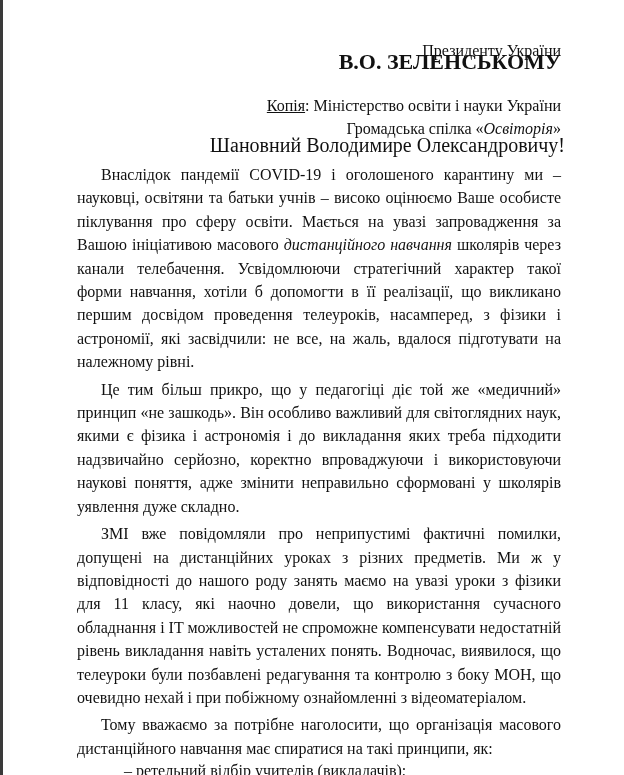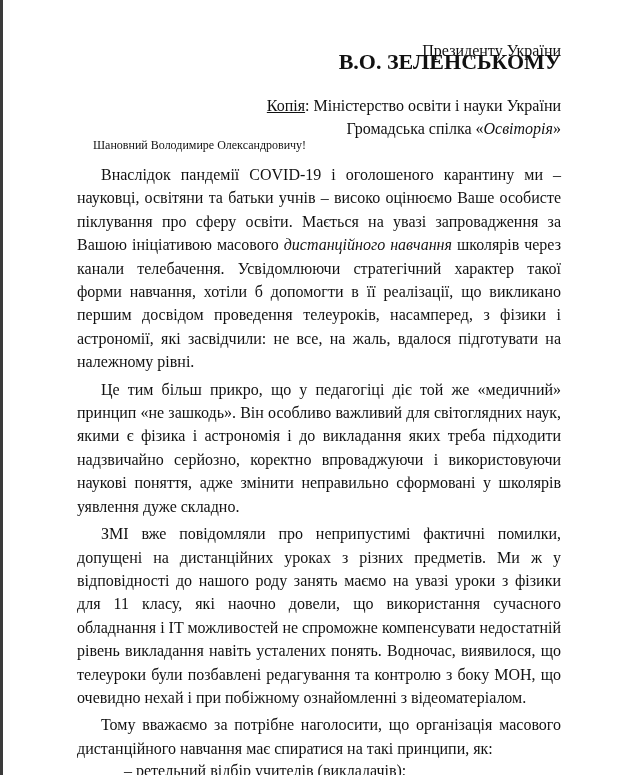--- a/index.html
+++ b/index.html
@@ -11,21 +11,21 @@
     position: relative;
   }
   .left-edge { position: absolute; left: 0; top: 0; width: 3px; height: 775px; background: #3a3a3a; }
   .page { position: absolute; left: 77px; top: 0; width: 484px; }
   .addressee { position: absolute; right: 0; text-align: left; font-size: 16px; line-height: 20px; }
   .to-title { top: 41px; }
   .to-name { top: 52px; font-weight: bold; font-size: 22px; }
   .copy1 { top: 96px; }
   .copy2 { top: 112px; margin-top: 7px; }
   .underline { text-decoration: underline; }
-  .greeting { position: absolute; top: 135px; left: 16px; width: 484px; text-align: left; font-size: 12px; line-height: 20px; }
+  .greeting { position: absolute; top: 135px; left: 4px; width: 484px; text-align: right; font-size: 20px; line-height: 20px; }
   .body { position: absolute; top: 163px; left: 0; width: 484px; font-size: 16px; line-height: 23.4px; text-align: justify; }
   .para { margin: 0 0 4px 0; text-indent: 24px; }
   .para.last { text-align-last: left; }
   .list-item { margin: 0; padding-left: 47px; text-indent: 0; line-height: 22.5px; }
   em { font-style: italic; }
 </style>
 </head>
 <body>
 
 <div class="left-edge"></div>

